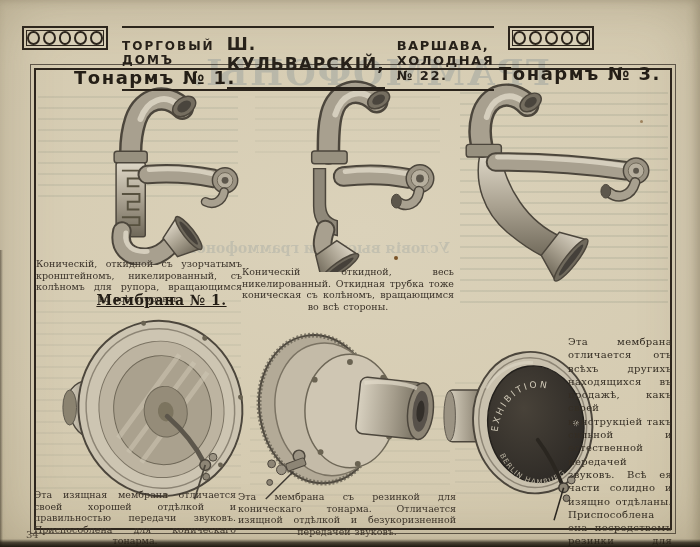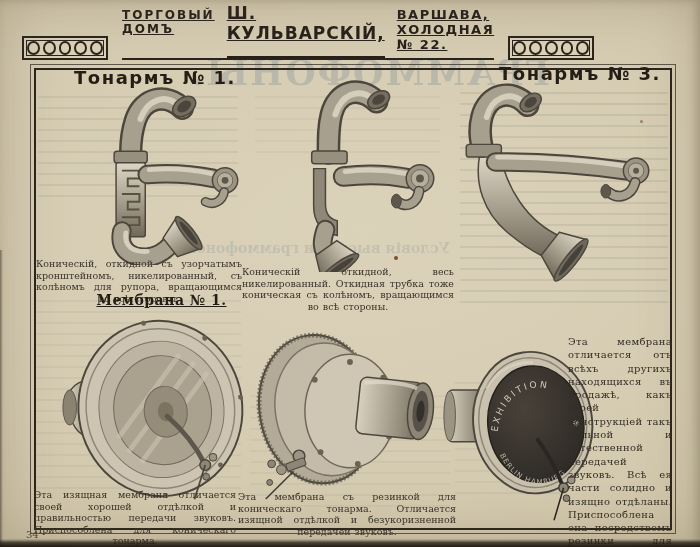--- a/index.html
+++ b/index.html
@@ -14,21 +14,21 @@
     background:linear-gradient(180deg, rgba(36,30,20,0) 0%, rgba(36,30,20,.75) 45%, #201a11 100%);}
   .edge-left{position:absolute;left:0;top:250px;width:3px;height:297px;z-index:7;
     background:linear-gradient(90deg, rgba(40,33,22,.5), rgba(40,33,22,0));}
   
   .ghost{position:absolute;z-index:1;transform:scaleX(-1);color:#46657e;
     filter:blur(.7px);font-weight:bold;text-align:center;white-space:nowrap;}
   .glines{position:absolute;z-index:1;filter:blur(.5px);
     background:repeating-linear-gradient(180deg, rgba(84,104,92,.13) 0 2px, rgba(84,104,92,0) 2px 11px);}
   .speck{position:absolute;z-index:5;border-radius:50%;background:#7a5328;}
   
-  .header{position:absolute;left:22px;top:26px;width:531px;height:34px;display:flex;align-items:flex-end;z-index:3;text-decoration:underline;}
+  .header{position:absolute;left:22px;top:26px;width:531px;height:34px;display:flex;align-items:flex-start;z-index:3;}
   .orn-box{width:78px;border:2px solid #2b241c;padding:2px;background:rgba(229,221,199,.35);}
   .orn-inner{height:100%;border:1px solid #2b241c;display:flex;align-items:center;justify-content:center;gap:3px;}
   .ring{width:10px;height:10px;border:2.5px solid #2b241c;border-radius:50%;}
   .hsep{width:4px;border-left:2px solid #2b241c;border-right:2px solid #2b241c;margin:0 5px;}
   .header-center{flex:1;border-top:2.5px solid #2b241c;border-bottom:2.5px solid #2b241c;
     display:flex;align-items:baseline;justify-content:center;gap:12px;
     font-family:"DejaVu Sans","Liberation Sans",sans-serif;color:#27211a;padding-top:6px;}
   .store-type{font-size:12px;font-weight:700;letter-spacing:2px;}
   .store-name{font-size:17px;font-weight:700;letter-spacing:1px;border-bottom:2px solid #27211a;padding-bottom:13px;}
   .store-addr{font-size:13px;font-weight:700;letter-spacing:1.5px;}

